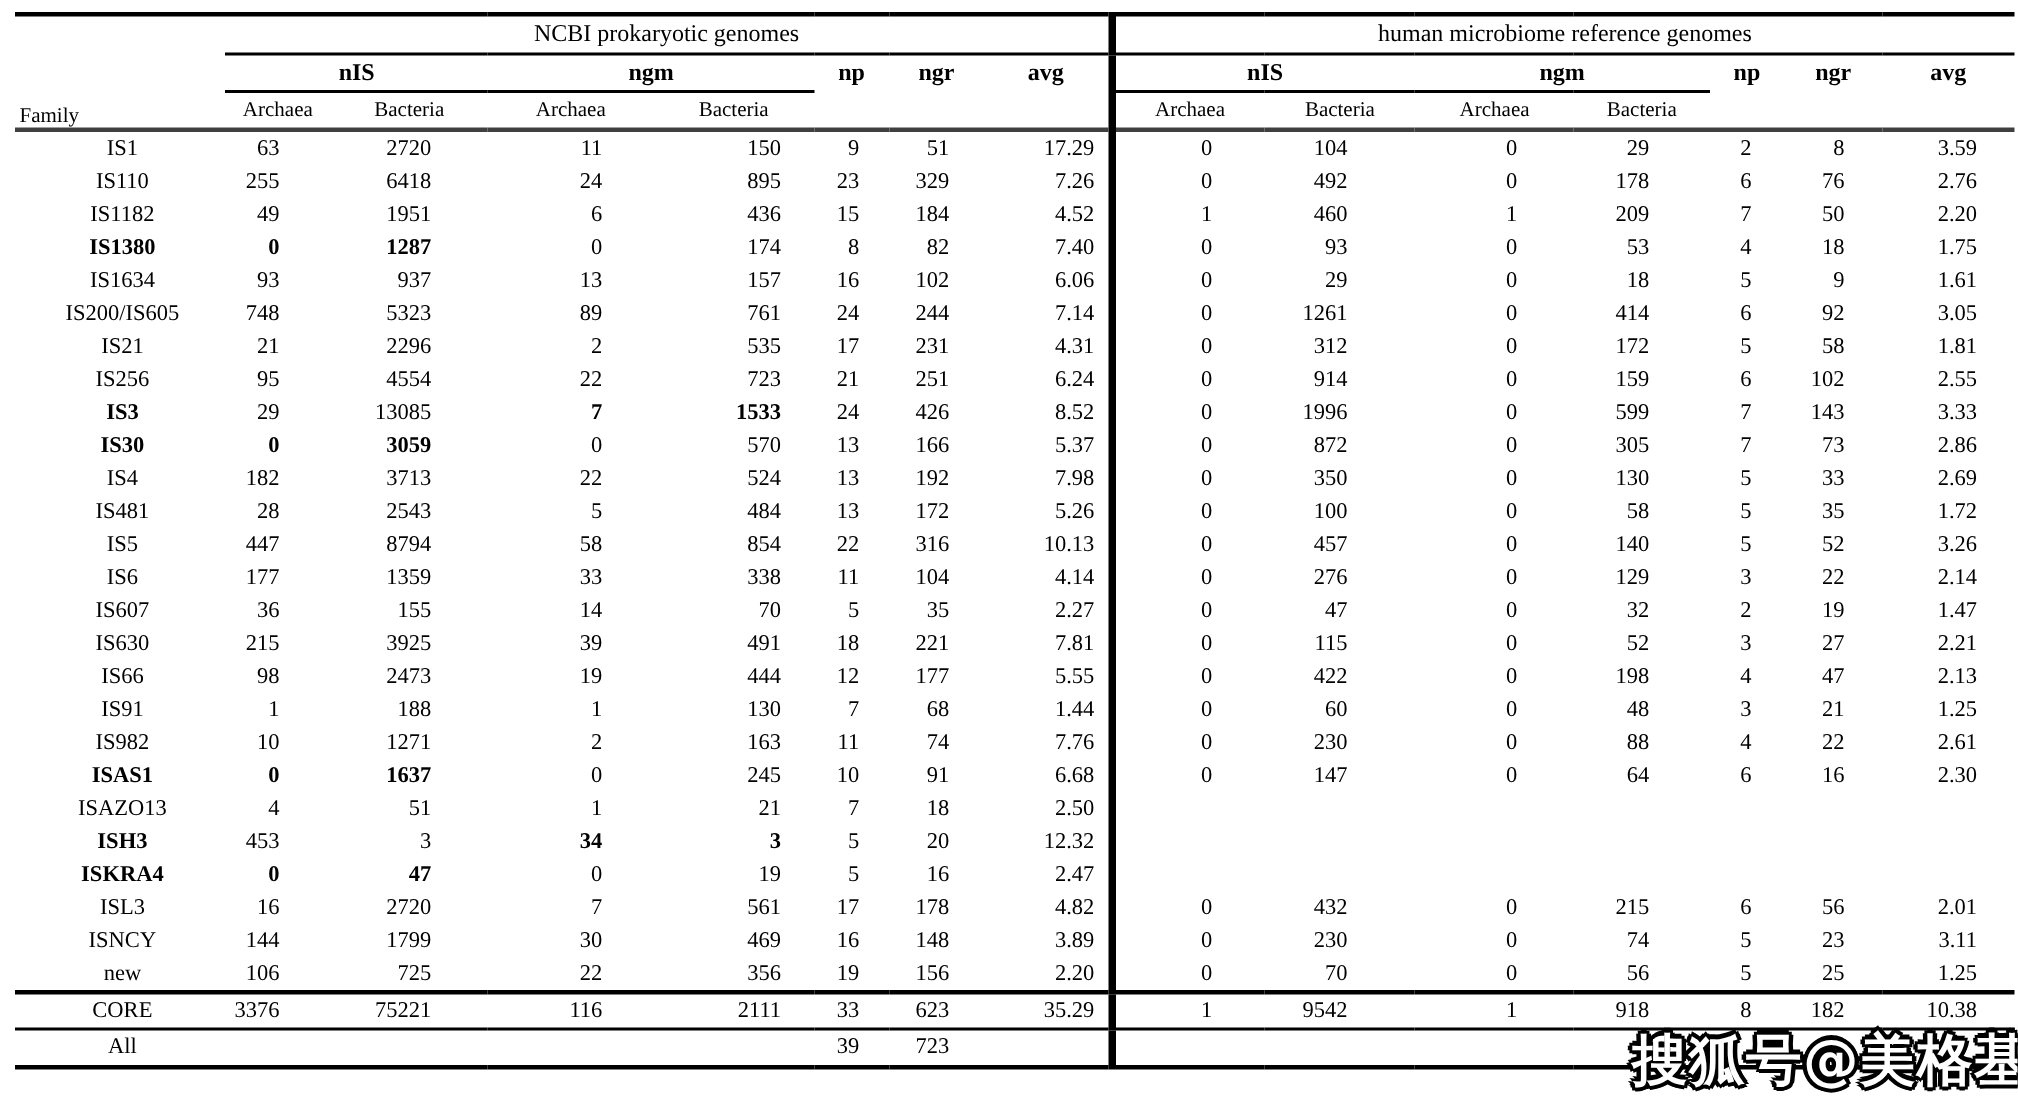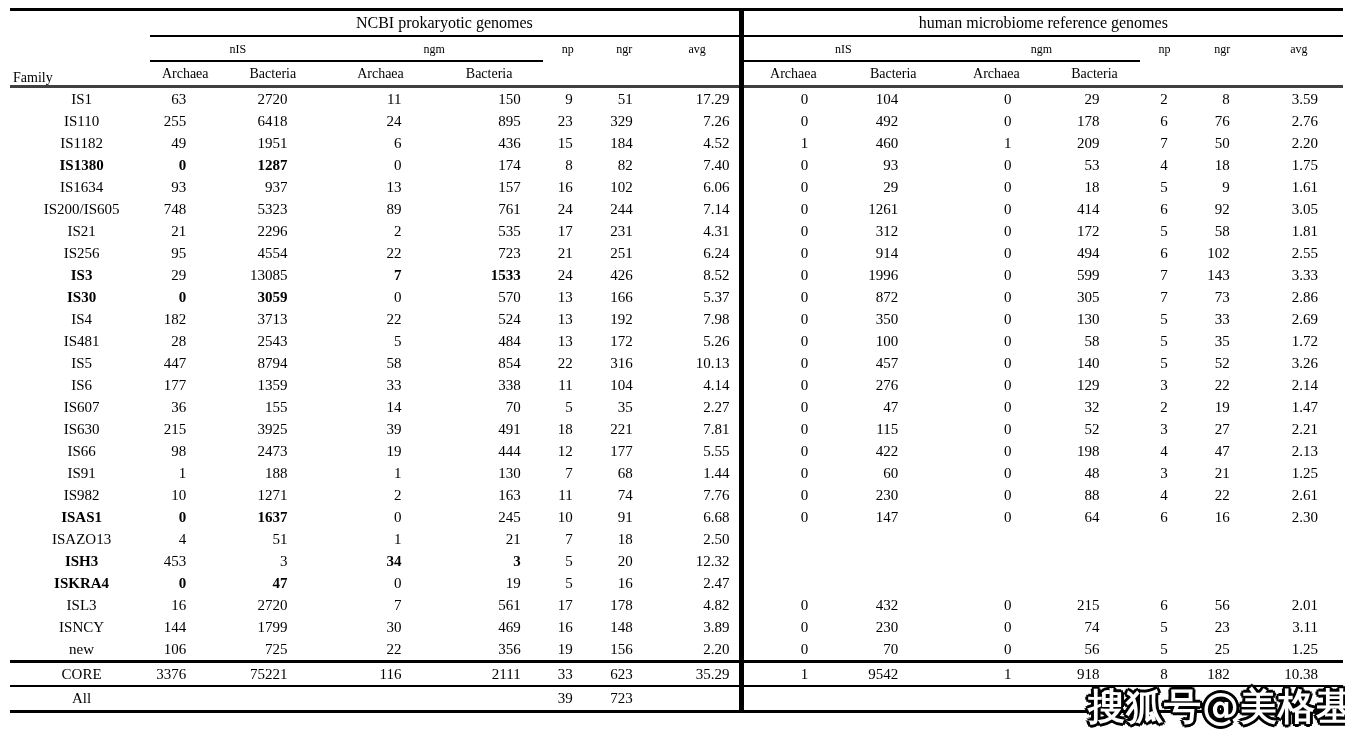--- a/index.html
+++ b/index.html
@@ -10,21 +10,21 @@
   }
   table.istab {
     position:absolute; left:10px; top:8px; width:1333px;
     border-collapse:collapse; table-layout:fixed;
     font-size:15px; line-height:1.0;
   }
   .istab td { padding:0; height:22px; vertical-align:middle; overflow:hidden; white-space:nowrap; }
   
   tr.grp-row td { height:24px; border-top:3px solid #000; font-size:16px; }
   tr.grp-row td.grp { border-bottom:2px solid #000; text-align:center; }
-  tr.sub-row td { height:23px; font-size:12px; text-align:center; }
+  tr.sub-row td { height:23px; font-size:16px; text-align:center;font-weight:bold; }
   tr.sub-row td.sub { border-bottom:2px solid #000; }
   tr.dom-row td { height:23px; border-bottom:3px solid #404040; font-size:14px; text-align:center;margin-top:12px; }
   tr.dom-row td.fam-h { text-align:left; vertical-align:bottom; padding-left:3px; }
   
   .vline { border-left:5px solid #000 !important; }
   
   tbody td.fam { text-align:center; padding-left:3px; }
   tbody td.num { text-align:right; }
   .b { font-weight:bold;margin-left:37px; }
   tr.core td { border-top:3px solid #000; border-bottom:2px solid #000; height:22px; }
@@ -236,21 +236,21 @@
         <td class="num">95</td>
         <td class="num">4554</td>
         <td class="num">22</td>
         <td class="num">723</td>
         <td class="num">21</td>
         <td class="num">251</td>
         <td class="num">6.24</td>
         <td class="num vline">0</td>
         <td class="num">914</td>
         <td class="num">0</td>
-        <td class="num">494</td>
+        <td class="num">159</td>
         <td class="num">6</td>
         <td class="num">102</td>
         <td class="num">2.55</td>
       </tr>
       <tr>
         <td class="fam b">IS3</td>
         <td class="num">29</td>
         <td class="num">13085</td>
         <td class="num b">7</td>
         <td class="num b">1533</td>

